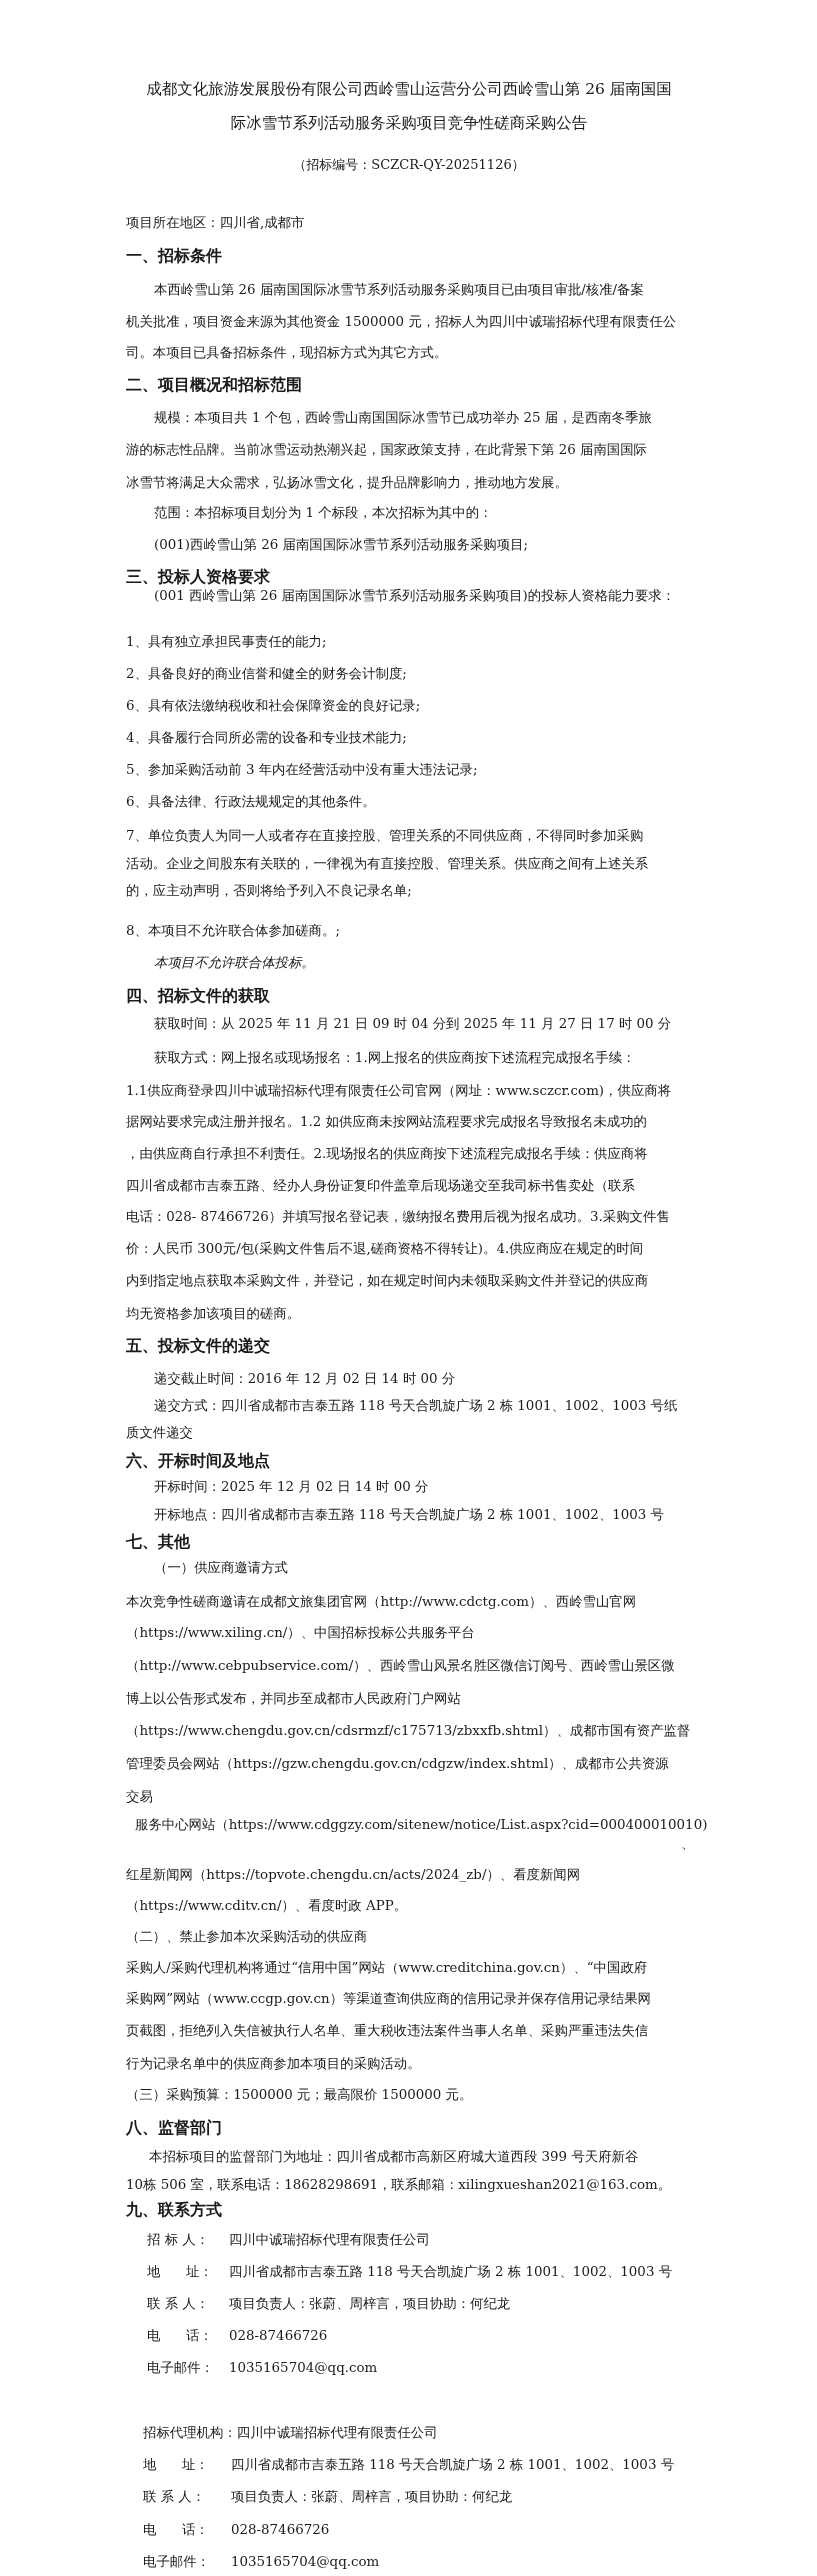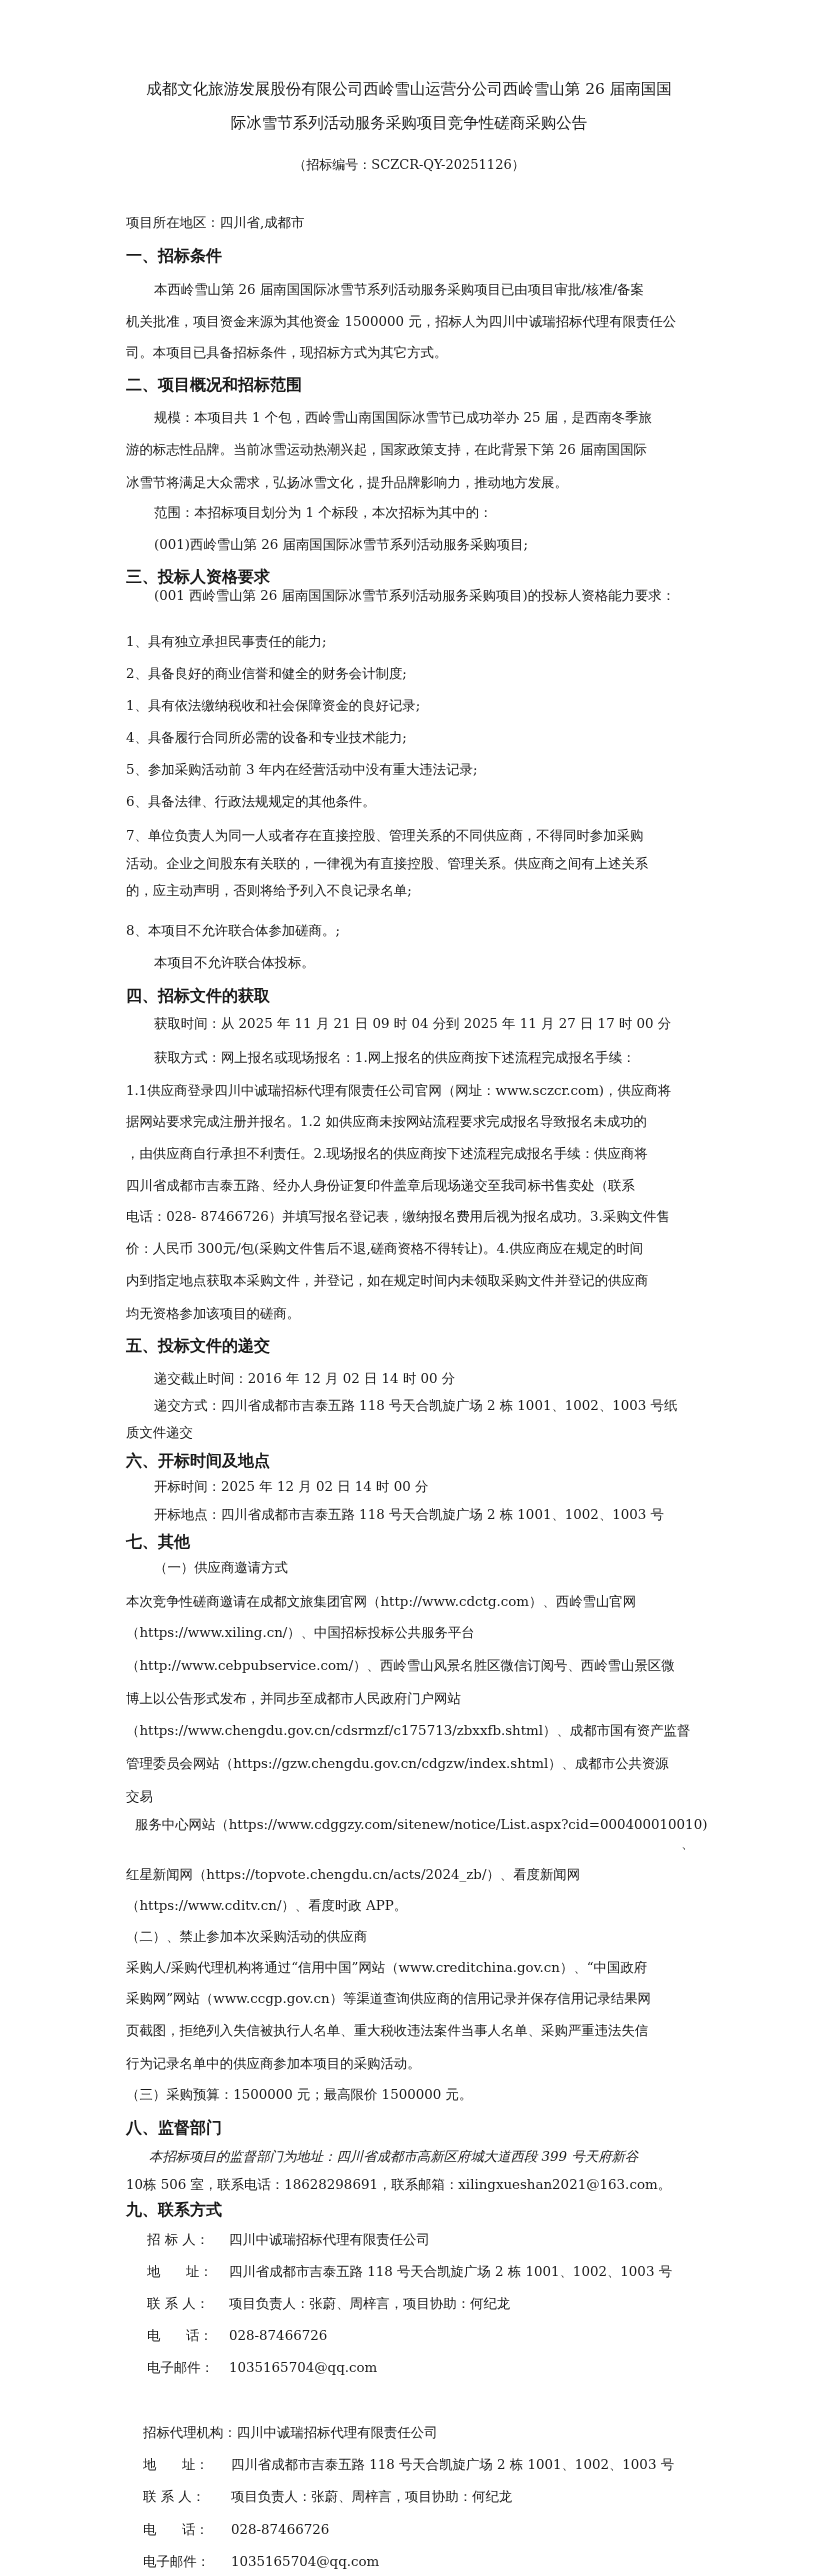--- a/index.html
+++ b/index.html
@@ -4,21 +4,21 @@
 <style>
   html, body { margin: 0; padding: 0; background: #ffffff; }
   body { width: 818px; height: 2651px; position: relative; overflow: hidden;
          font-family: "DejaVu Serif", "Liberation Serif", serif; color: #1a1a1a; }
   .ln { position: absolute; white-space: nowrap; font-size: 13.4px; line-height: 17.5px;
         transform: translateY(-50%); letter-spacing: 0px; }
   .title { font-size: 15.5px; left: 0; width: 818px; text-align: center; }
   .h { font-size: 16px; font-weight: bold; left: 126px; }
   .b { left: 126px; }
   .i { left: 154px; }
-  .i2 { left: 149px; font-style: italic; }
+  .i2 { left: 149px; }
   .c { left: 147px; }
   .c2 { left: 143px; }
   .lbl { display: inline-block; width: 88px; }
   .lbl2 { display: inline-block; width: 82px; }
 </style>
 </head>
 <body>
 
 <div class="ln title" style="top:90px">成都文化旅游发展股份有限公司西岭雪山运营分公司西岭雪山第 26 届南国国</div>
 <div class="ln title" style="top:124px">际冰雪节系列活动服务采购项目竞争性磋商采购公告</div>
@@ -34,29 +34,29 @@
 <div class="ln i" style="top:418px">规模：本项目共 1 个包，西岭雪山南国国际冰雪节已成功举办 25 届，是西南冬季旅</div>
 <div class="ln b" style="top:450px">游的标志性品牌。当前冰雪运动热潮兴起，国家政策支持，在此背景下第 26 届南国国际</div>
 <div class="ln b" style="top:483px">冰雪节将满足大众需求，弘扬冰雪文化，提升品牌影响力，推动地方发展。</div>
 <div class="ln i" style="top:513px">范围：本招标项目划分为 1 个标段，本次招标为其中的：</div>
 <div class="ln i" style="top:545px">(001)西岭雪山第 26 届南国国际冰雪节系列活动服务采购项目;</div>
 
 <div class="ln h" style="top:577px">三、投标人资格要求</div>
 <div class="ln i" style="top:596px">(001 西岭雪山第 26 届南国国际冰雪节系列活动服务采购项目)的投标人资格能力要求：</div>
 <div class="ln b" style="top:642px">1、具有独立承担民事责任的能力;</div>
 <div class="ln b" style="top:674px">2、具备良好的商业信誉和健全的财务会计制度;</div>
-<div class="ln b" style="top:706px">1、具有依法缴纳税收和社会保障资金的良好记录;</div>
+<div class="ln b" style="top:706px">6、具有依法缴纳税收和社会保障资金的良好记录;</div>
 <div class="ln b" style="top:738px">4、具备履行合同所必需的设备和专业技术能力;</div>
 <div class="ln b" style="top:770px">5、参加采购活动前 3 年内在经营活动中没有重大违法记录;</div>
 <div class="ln b" style="top:802px">6、具备法律、行政法规规定的其他条件。</div>
 <div class="ln b" style="top:836px">7、单位负责人为同一人或者存在直接控股、管理关系的不同供应商，不得同时参加采购</div>
 <div class="ln b" style="top:864px">活动。企业之间股东有关联的，一律视为有直接控股、管理关系。供应商之间有上述关系</div>
 <div class="ln b" style="top:891px">的，应主动声明，否则将给予列入不良记录名单;</div>
 <div class="ln b" style="top:931px">8、本项目不允许联合体参加磋商。;</div>
-<div class="ln i" style="top:963px;">本项目不允许联合体投标。</div>
+<div class="ln i" style="top:963px;font-style:italic">本项目不允许联合体投标。</div>
 
 <div class="ln h" style="top:996px">四、招标文件的获取</div>
 <div class="ln i" style="top:1024px">获取时间：从 2025 年 11 月 21 日 09 时 04 分到 2025 年 11 月 27 日  17 时 00 分</div>
 <div class="ln i" style="top:1058px">获取方式：网上报名或现场报名：1.网上报名的供应商按下述流程完成报名手续：</div>
 <div class="ln b" style="top:1091px">1.1供应商登录四川中诚瑞招标代理有限责任公司官网（网址：www.sczcr.com)，供应商将</div>
 <div class="ln b" style="top:1122px">据网站要求完成注册并报名。1.2 如供应商未按网站流程要求完成报名导致报名未成功的</div>
 <div class="ln b" style="top:1154px">，由供应商自行承担不利责任。2.现场报名的供应商按下述流程完成报名手续：供应商将</div>
 <div class="ln b" style="top:1186px">四川省成都市吉泰五路、经办人身份证复印件盖章后现场递交至我司标书售卖处（联系</div>
 <div class="ln b" style="top:1217px">电话：028- 87466726）并填写报名登记表，缴纳报名费用后视为报名成功。3.采购文件售</div>
 <div class="ln b" style="top:1249px">价：人民币 300元/包(采购文件售后不退,磋商资格不得转让)。4.供应商应在规定的时间</div>

